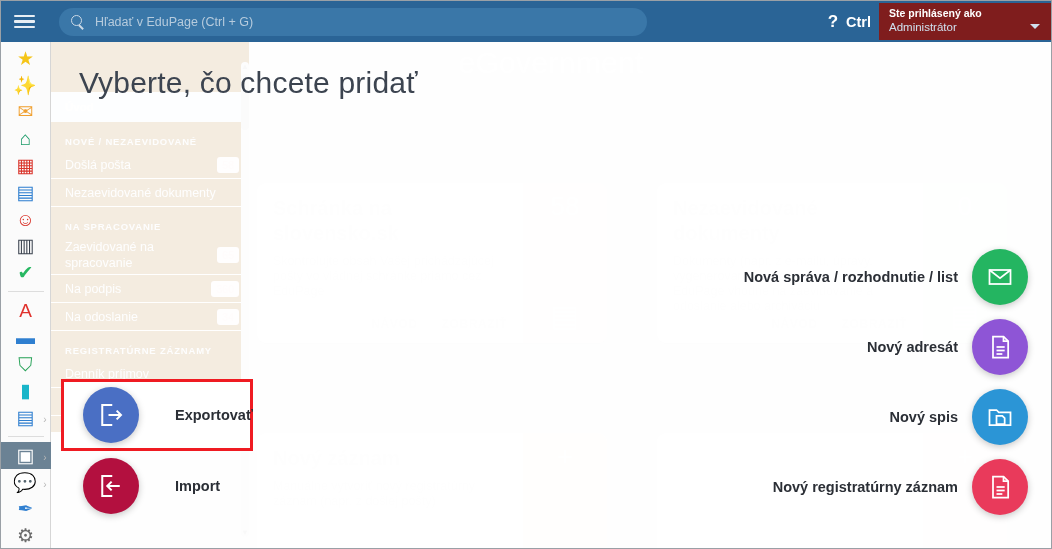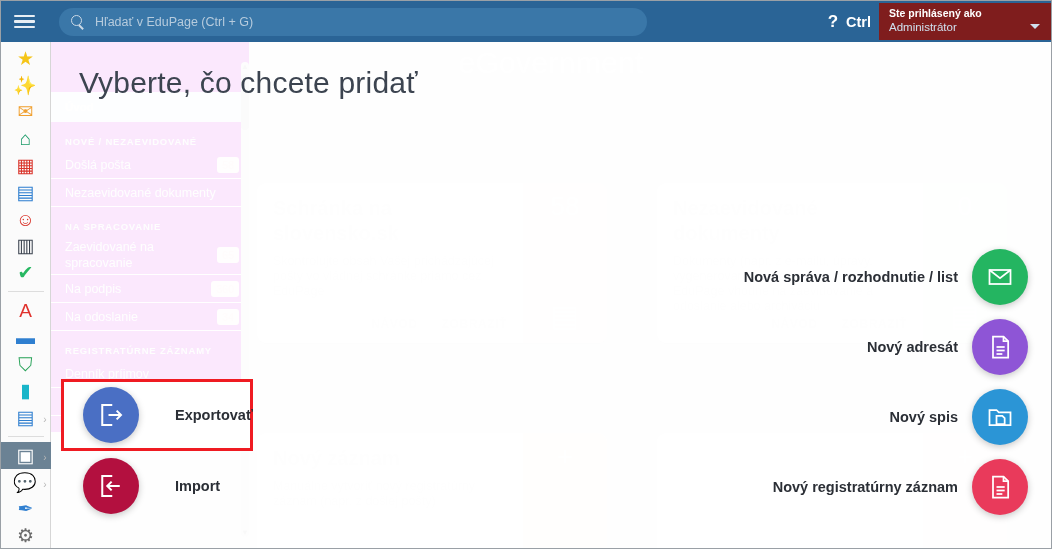--- a/index.html
+++ b/index.html
@@ -93,21 +93,21 @@
     text-align:center; font-size:30px; font-weight:400; color:#ffffff;
     padding-top:4px; letter-spacing:.3px;
   }
   .hero p {
     text-align:center; font-size:13.5px; color:#f7f7f7; line-height:20px; margin-top:10px;
   }
 
   
   .navcol {
     position:absolute; left:0; top:0; width:198px; height:390px;
-    background:#d946ef; padding-top:0; overflow:hidden;
+    background:#a16207; padding-top:0; overflow:hidden;
   }
   .nav-active {
     height:30px; background:#eff5fa; display:flex; align-items:center;
     padding-left:14px; color:#ffffff; font-size:11.5px; font-weight:bold;
   }
   .nav-group {
     padding:14px 0 4px 14px; font-size:9.5px; letter-spacing:.8px;
     color:#f0f0f0; font-weight:bold;
   }
   .nav-row {

